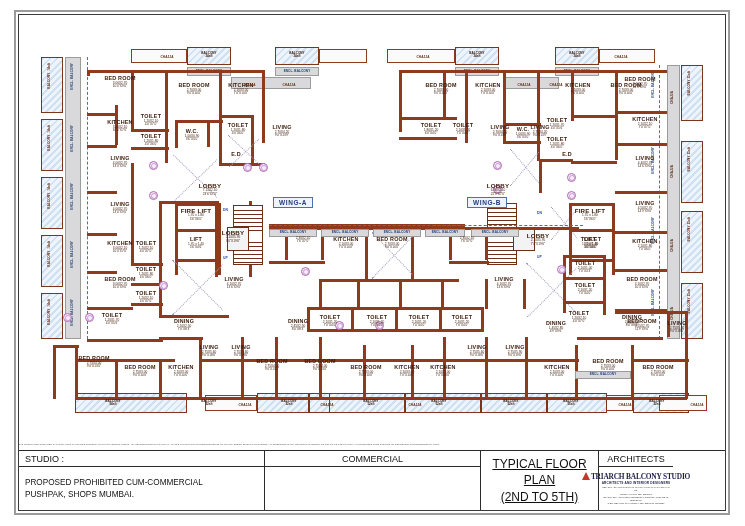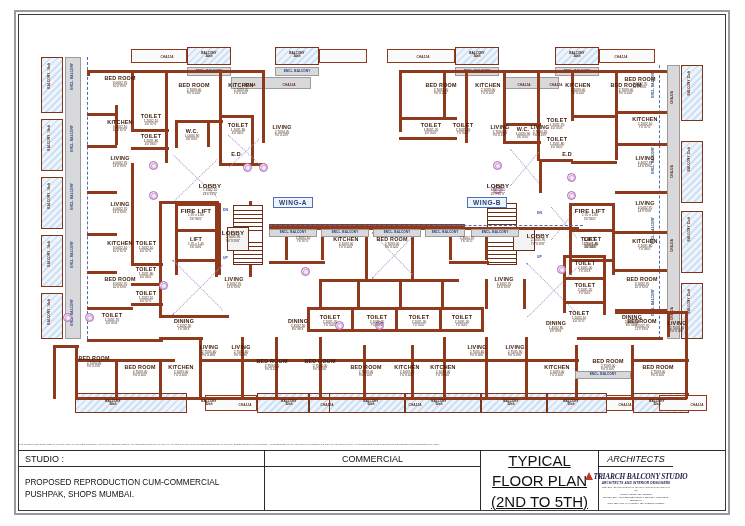--- a/index.html
+++ b/index.html
@@ -78,36 +78,36 @@
 
   
   #tiny-note{position:absolute;left:19px;top:440px;width:706px;height:9px;
              overflow:hidden;font-size:2.1px;color:#555;line-height:9px;
              white-space:nowrap;letter-spacing:.05px;}
   #titleblock{position:absolute;left:19px;top:450px;width:706px;height:60px;
               border-top:1.4px solid #2b2b2b;box-sizing:border-box;
               display:flex;}
   .tcol{border-right:1.2px solid #2b2b2b;box-sizing:border-box;
         display:flex;flex-direction:column;}
-  .tcol:last-child{border-right:none;font-style:italic;}
+  .tcol:last-child{border-right:none;}
   .thead{height:15px;border-bottom:1.2px solid #2b2b2b;display:flex;
          align-items:center;font-size:9px;color:#111;font-weight:normal;}
   .thead.c{justify-content:center;}
   .thead.l{padding-left:6px;}
   .tbody{flex:1;display:flex;align-items:center;}
   .tbody.c{justify-content:center;}
 
   #proj-col{width:246px;}
   #dev-col{width:216px;}
   #plan-col{width:118px;}
   #north-col{width:52px;}
   #arch-col{width:74px;}
 
   #proj-text{padding-left:6px;font-size:8.2px;line-height:1.45;color:#111;}
-  #plan-text{text-align:center;font-size:15px;color:#111;line-height:1.35;}
+  #plan-text{text-align:center;font-size:12px;color:#111;line-height:1.35;}
   #plan-text span{display:block;text-decoration:underline;}
 
   
   #compass{position:relative;width:26px;height:26px;}
   #compass .ring{position:absolute;left:4px;top:4px;width:18px;height:18px;
                  border-radius:50%;border:1.5px solid #2b3f8f;background:#fff;}
   #compass .ndl{position:absolute;left:2px;top:11px;width:22px;height:4px;
                 background:linear-gradient(90deg,#c0392b 0 55%,#2b3f8f 55% 100%);
                 transform:rotate(-22deg);border-radius:2px;}
   #compass .tail{position:absolute;left:1px;top:17px;width:10px;height:0;
@@ -913,21 +913,21 @@
   </div>
 
   <div id="tiny-note">THE INFORMATION CONTAINED IN THIS DRAWING IS THE SOLE PROPERTY OF TRIARCH DESIGN STUDIO.  ANY REPRODUCTION IN PART OR AS A WHOLE WITHOUT THE WRITTEN PERMISSION OF TRIARCH DESIGN STUDIO IS PROHIBITED.   ALL DIMENSIONS IN MM AND LEVELS IN METERS.   DO NOT SCALE THE DRAWING.   ALL DIMENSIONS TO BE CHECKED ON SITE BEFORE COMMENCEMENT OF WORK.</div>
 
   <div id="titleblock">
 
     <div class="tcol" id="proj-col">
       <div class="thead l">STUDIO :</div>
       <div class="tbody">
         <div id="proj-text">
-          <div>PROPOSED REPRODUCTION CUM-COMMERCIAL</div>
+          <div>PROPOSED PROHIBITED CUM-COMMERCIAL</div>
           <div>PUSHPAK, SHOPS MUMBAI.</div>
         </div>
       </div>
     </div>
 
     <div class="tcol" id="dev-col">
       <div class="thead c">COMMERCIAL</div>
       <div class="tbody c"></div>
     </div>
 

